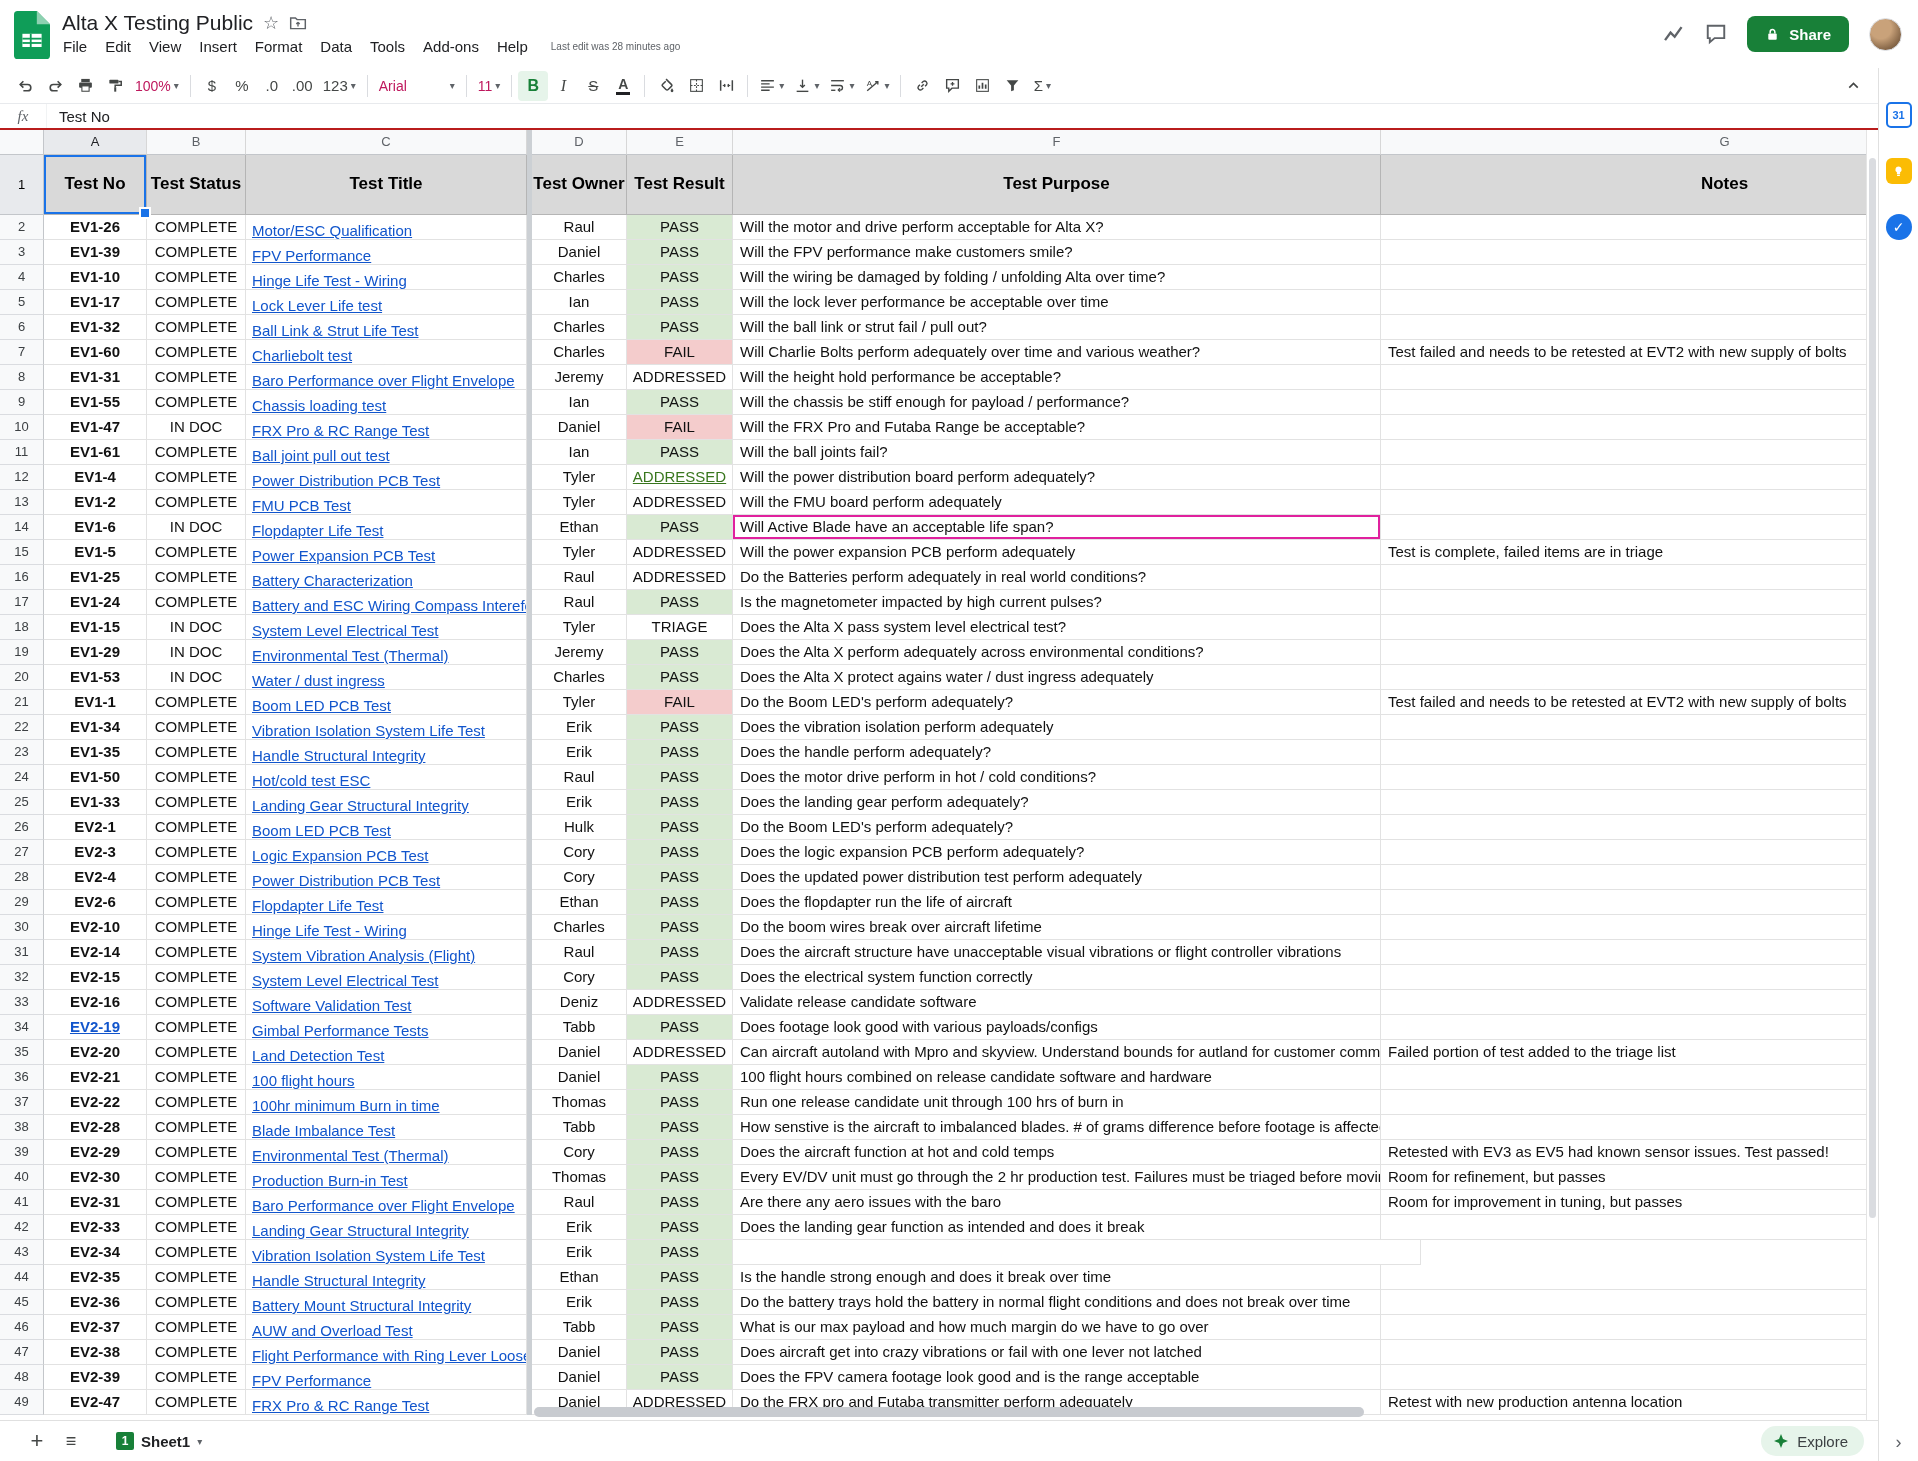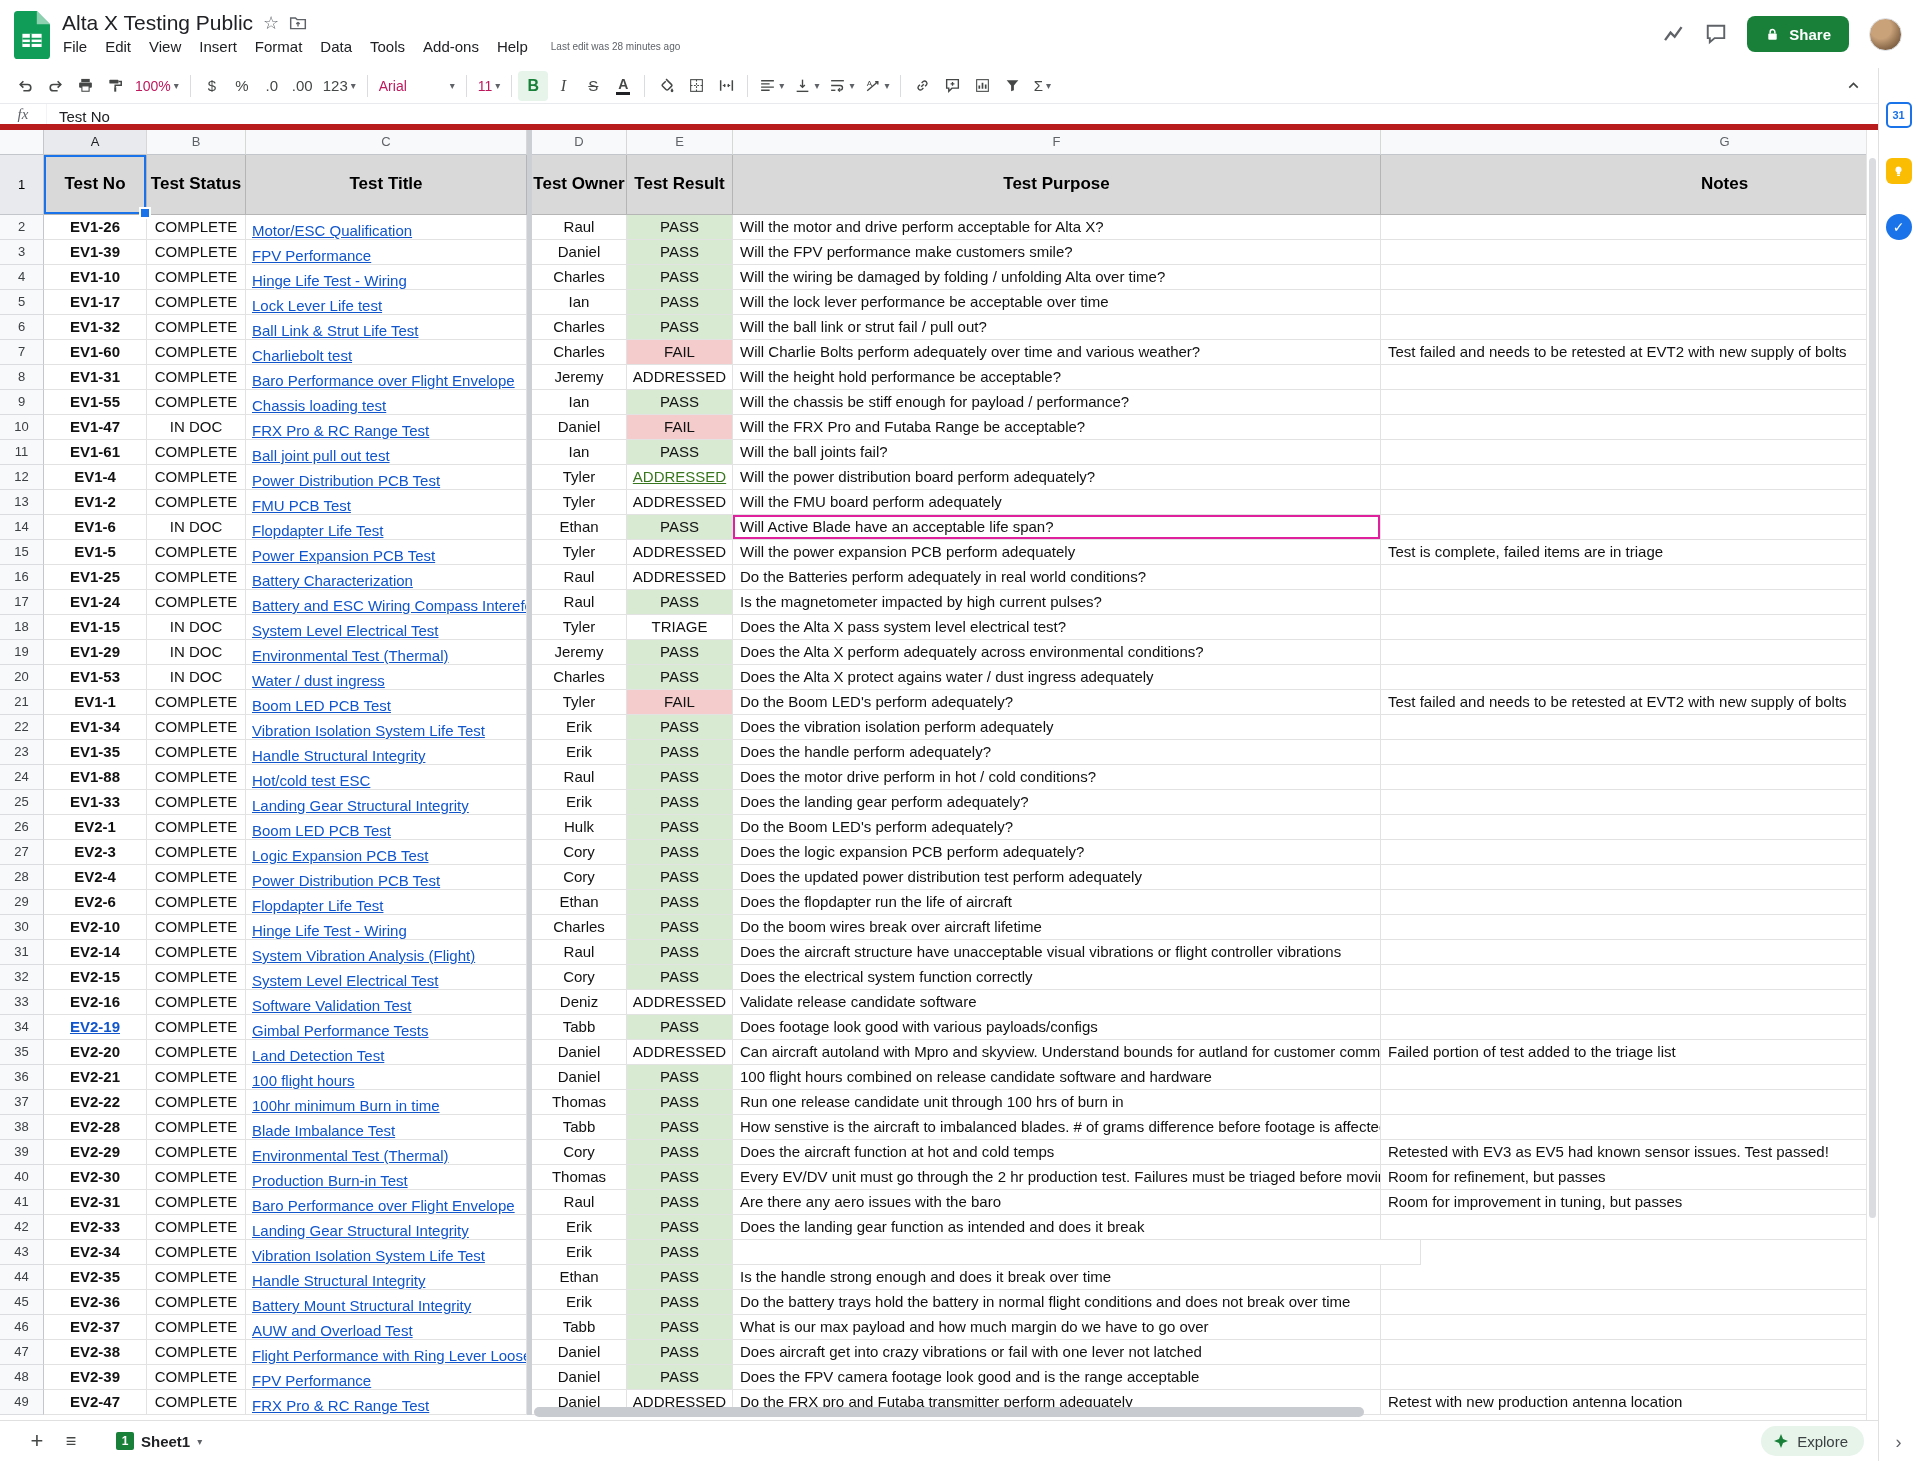--- a/index.html
+++ b/index.html
@@ -32,21 +32,21 @@
   .italic-glyph { font-style:italic; font-size:16px; font-family:"Liberation Serif",serif; }
   .strike-glyph { text-decoration:line-through; font-size:15px; }
   .tcol { display:flex; flex-direction:column; align-items:center; line-height:1; }
   .tcol .bar { width:14px; height:3px; background:#202124; margin-top:1px; }
   .active-btn { color:#188038; background:#e6f4ea; }
   .zoom-txt, .font-txt, .size-txt { font-size:14px; color:#be185d; }
   .font-sel { width:86px; justify-content:space-between; }
   .collapse { margin-left:auto; }
 
   
-  #formulabar { position:absolute; top:104px; left:0; right:40px; height:26px; background:#fff; border-bottom:6px solid #b91c1c; display:flex; align-items:center; }
+  #formulabar { position:absolute; top:104px; left:0; right:40px; height:26px; background:#fff; border-bottom:2px solid #b91c1c; display:flex; align-items:center; }
   .fx { width:46px; text-align:center; font-style:italic; font-size:15px; color:#5f6368; font-family:"Liberation Serif",serif; flex:none; }
   .fvalue { font-size:15px; color:#202124; padding-left:12px; border-left:1px solid #f1f3f4; flex:1; height:100%; line-height:25px; }
 
   
   #sheet { position:absolute; top:130px; left:0; width:1878px; bottom:41px; overflow:hidden; background:#fff; }
   #gridwrap { position:absolute; top:0; left:0; right:12px; bottom:0; overflow:hidden; }
   #colheads { display:flex; height:25px; }
   .chead { height:25px; line-height:24px; background:#f8f9fa; color:#5f6368; font-size:13px; text-align:center; border-right:1px solid #d7d7d7; border-bottom:1px solid #c3c6ca; flex:none; cursor:pointer; }
   .corner { width:44px; height:25px; background:#f8f9fa; border-right:1px solid #c3c6ca; border-bottom:1px solid #c3c6ca; flex:none; }
   .selhead { background:#e8eaed; color:#202124; }
@@ -575,21 +575,21 @@
             <div class="cell cb">COMPLETE</div>
             <div class="cell cc"><span class="alink">Handle Structural Integrity</span></div>
             <div class="fdiv"></div>
             <div class="cell cd">Erik</div>
             <div class="cell ce" style="background: rgb(217, 234, 211);">PASS</div>
             <div class="cell cf">Does the handle perform adequately?</div>
             <div class="cell cg"></div>
           </div>
           <div class="row">
             <div class="cell rnum">24</div>
-            <div class="cell ca">EV1-88</div>
+            <div class="cell ca">EV1-50</div>
             <div class="cell cb">COMPLETE</div>
             <div class="cell cc"><span class="alink">Hot/cold test ESC</span></div>
             <div class="fdiv"></div>
             <div class="cell cd">Raul</div>
             <div class="cell ce" style="background: rgb(217, 234, 211);">PASS</div>
             <div class="cell cf">Does the motor drive perform in hot / cold conditions?</div>
             <div class="cell cg"></div>
           </div>
           <div class="row">
             <div class="cell rnum">25</div>

